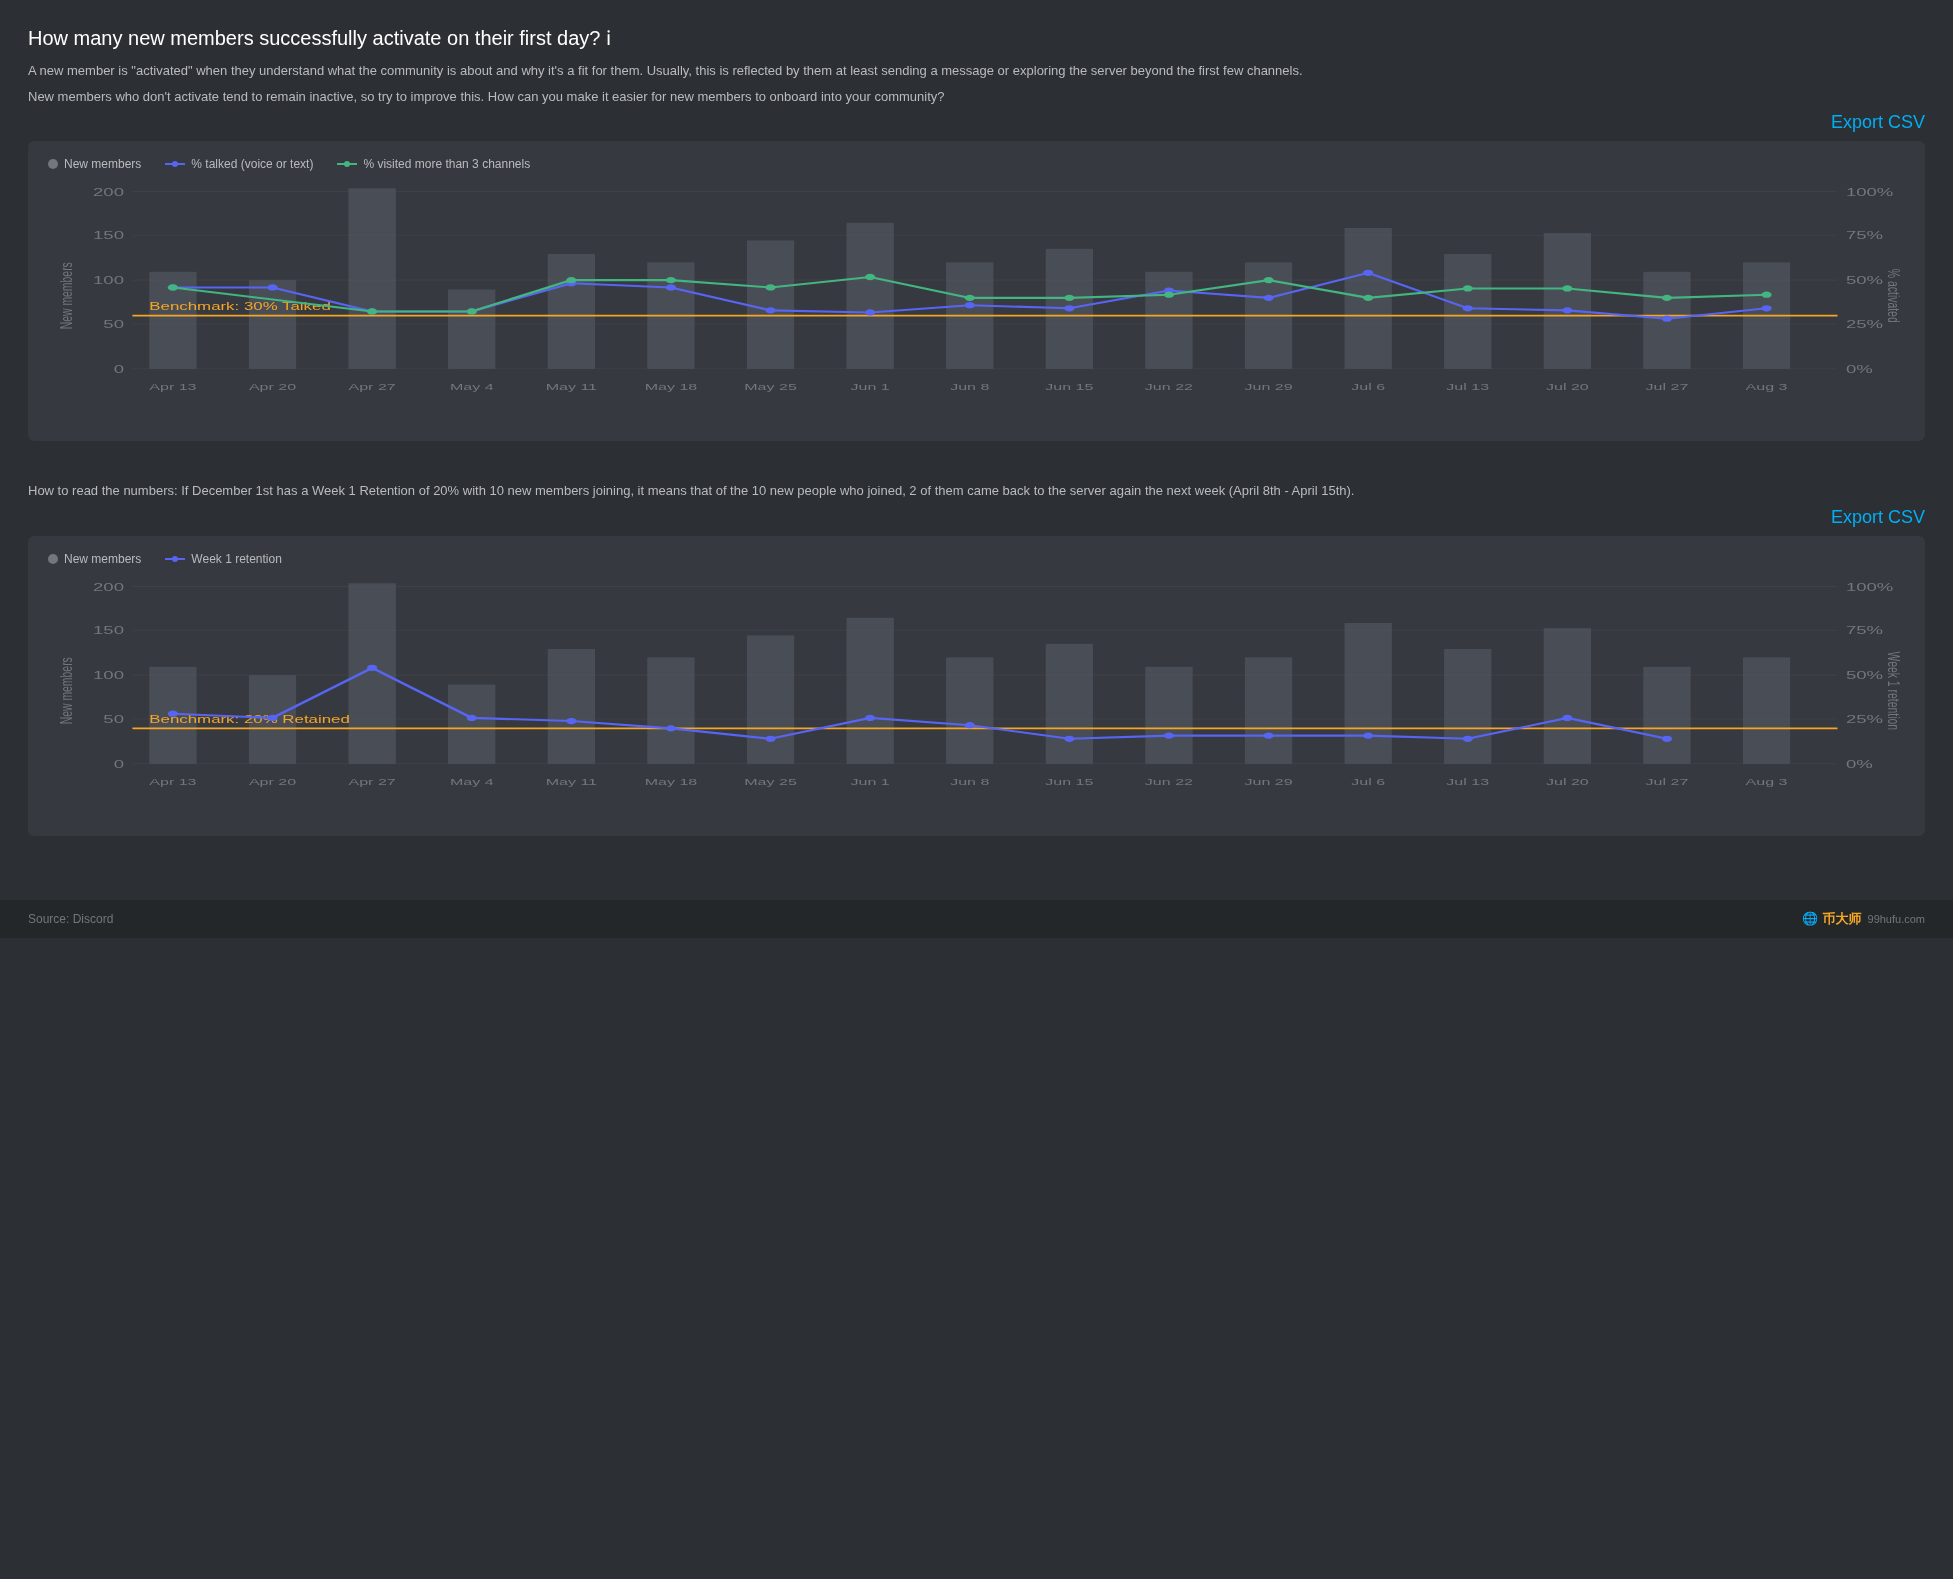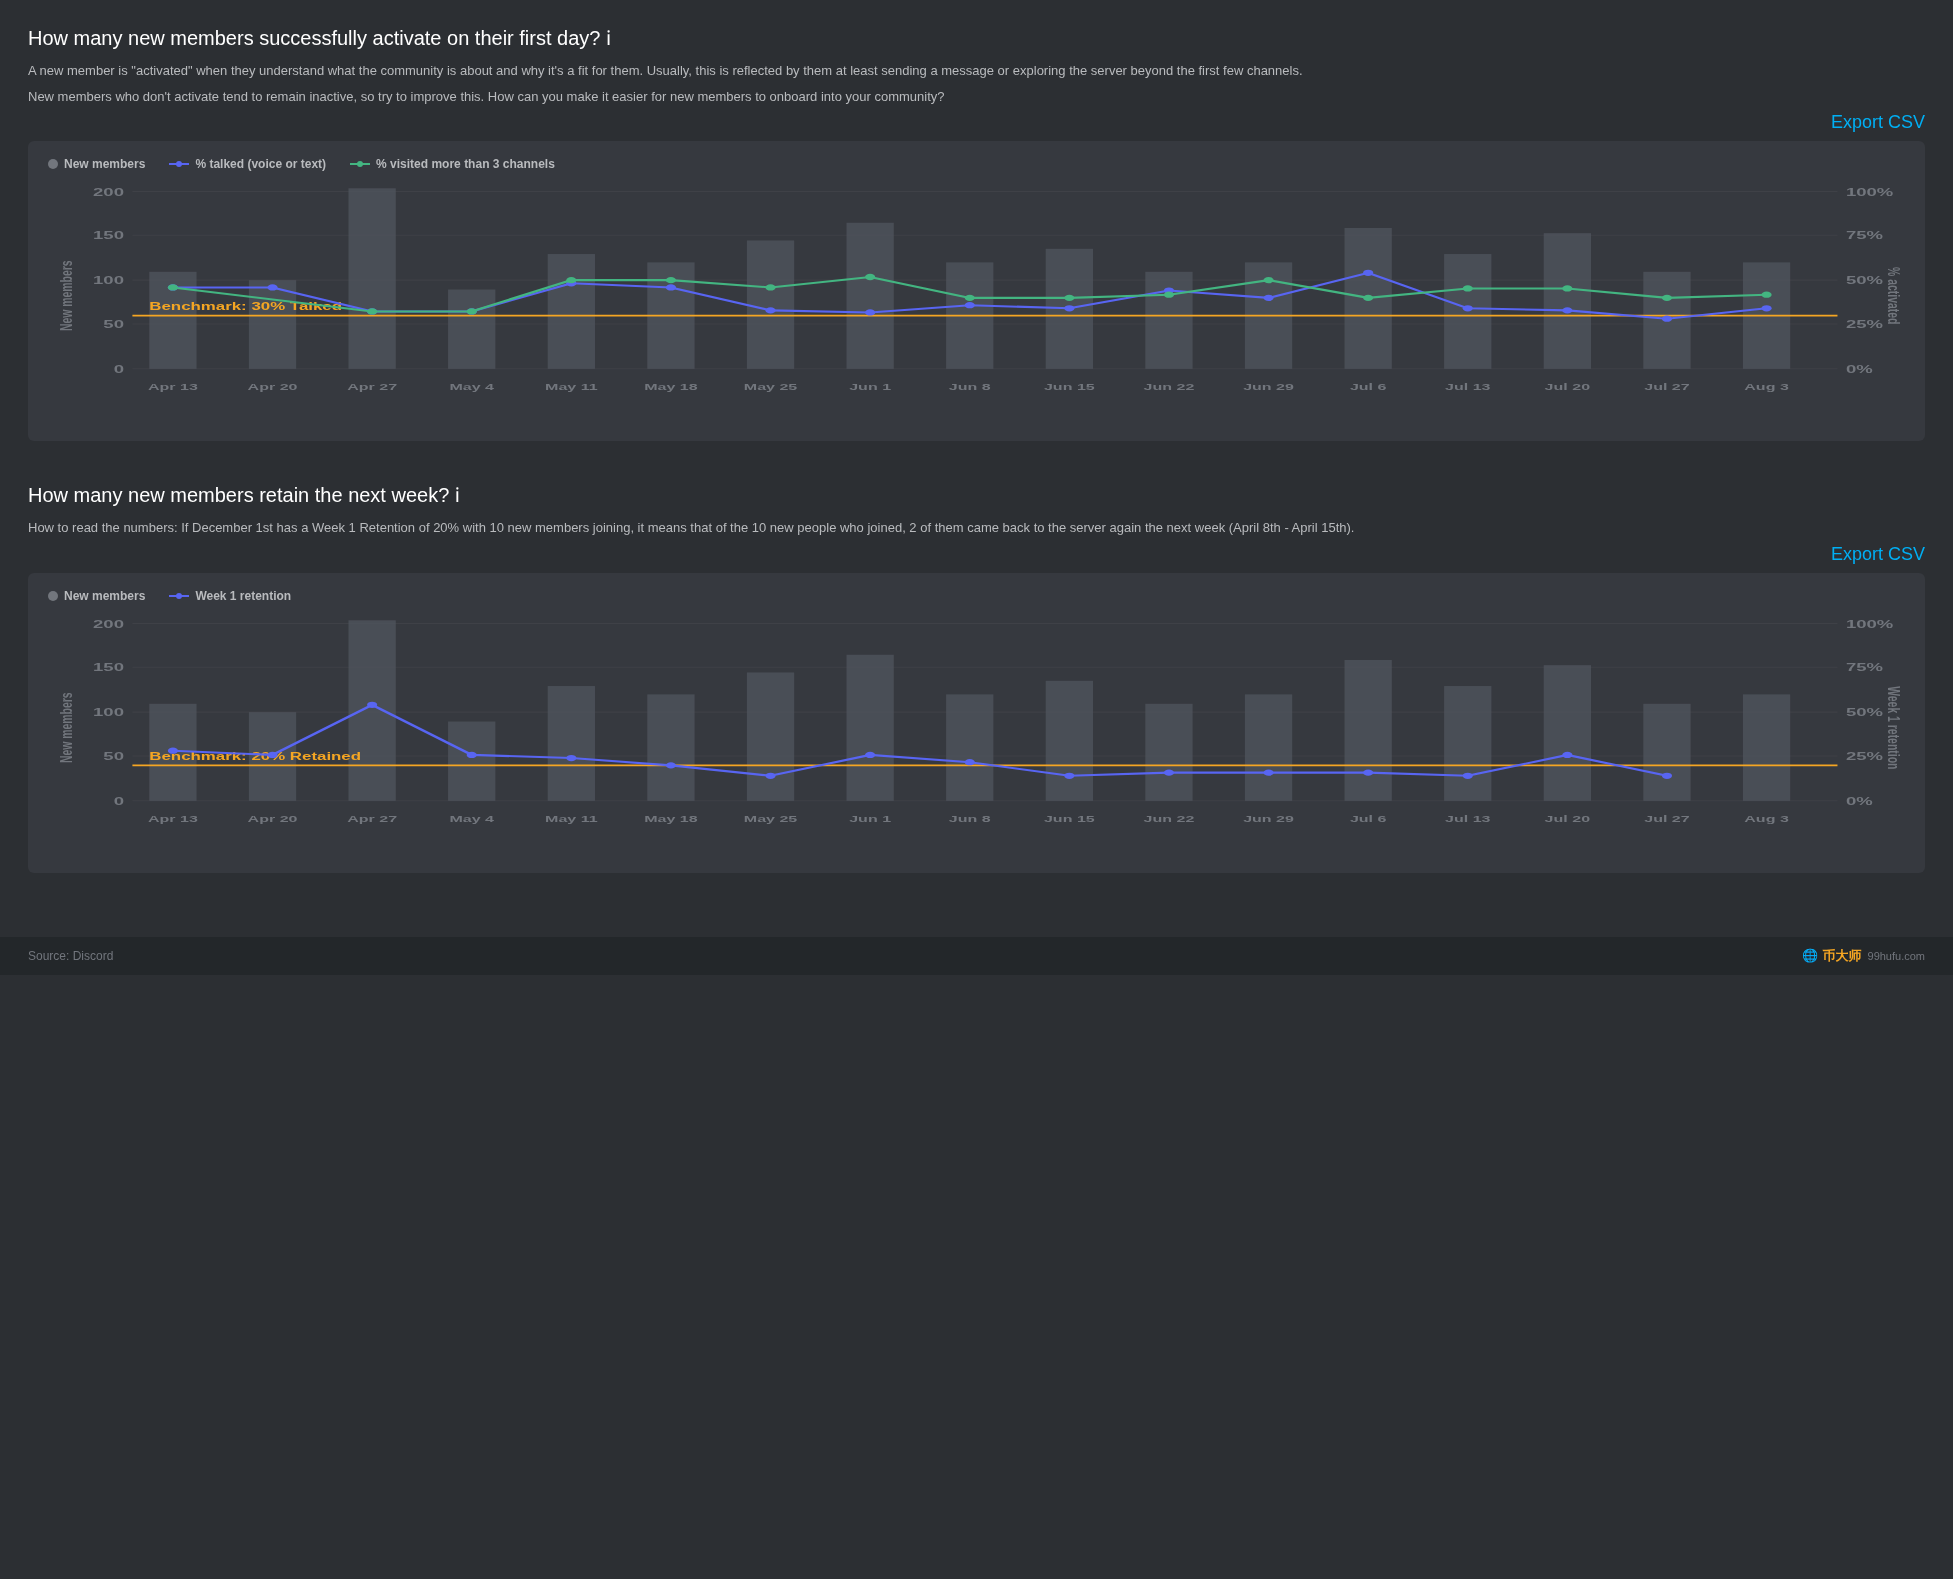--- a/index.html
+++ b/index.html
@@ -38,21 +38,20 @@
       font-size: 18px;
       cursor: pointer;
       text-decoration: none;
     }
     .chart-container {
       background: #36393f;
       border-radius: 6px;
       padding: 16px 20px 10px 20px;
       position: relative;
       height: 300px;
-      font-weight: bold;
     }
     .legend {
       display: flex;
       gap: 24px;
       margin-bottom: 10px;
       align-items: center;
     }
     .legend-item {
       display: flex;
       align-items: center;
@@ -259,21 +258,20 @@
           <text x="841" y="200" text-anchor="middle" fill="#72767d" font-size="9.5">Jul 13</text>
           <text x="900" y="200" text-anchor="middle" fill="#72767d" font-size="9.5">Jul 20</text>
           <text x="959" y="200" text-anchor="middle" fill="#72767d" font-size="9.5">Jul 27</text>
           <text x="1018" y="200" text-anchor="middle" fill="#72767d" font-size="9.5">Aug 3</text>
         </svg>
       </div>
     </div>
   </div>
 
   <div class="section">
-    <div class="section-title">How many new members retain the next week? ℹ</div>
     <div class="section-desc">How to read the numbers: If December 1st has a Week 1 Retention of 20% with 10 new members joining, it means that of the 10 new people who joined, 2 of them came back to the server again the next week (April 8th - April 15th).</div>
     <div class="export-row">
       <a class="export-link">Export CSV</a>
     </div>
 
     <div class="chart-container">
       <div class="legend">
         <div class="legend-item">
           <div class="legend-dot" style="background:#72767d;"></div>
           <span>New members</span>

